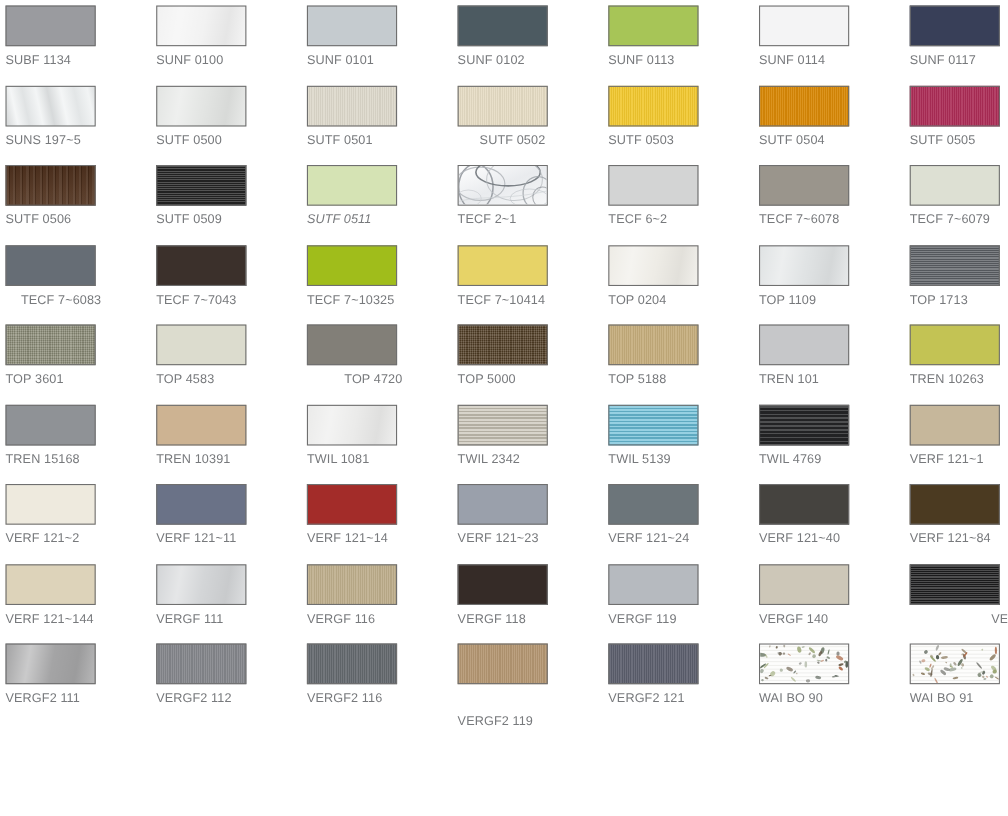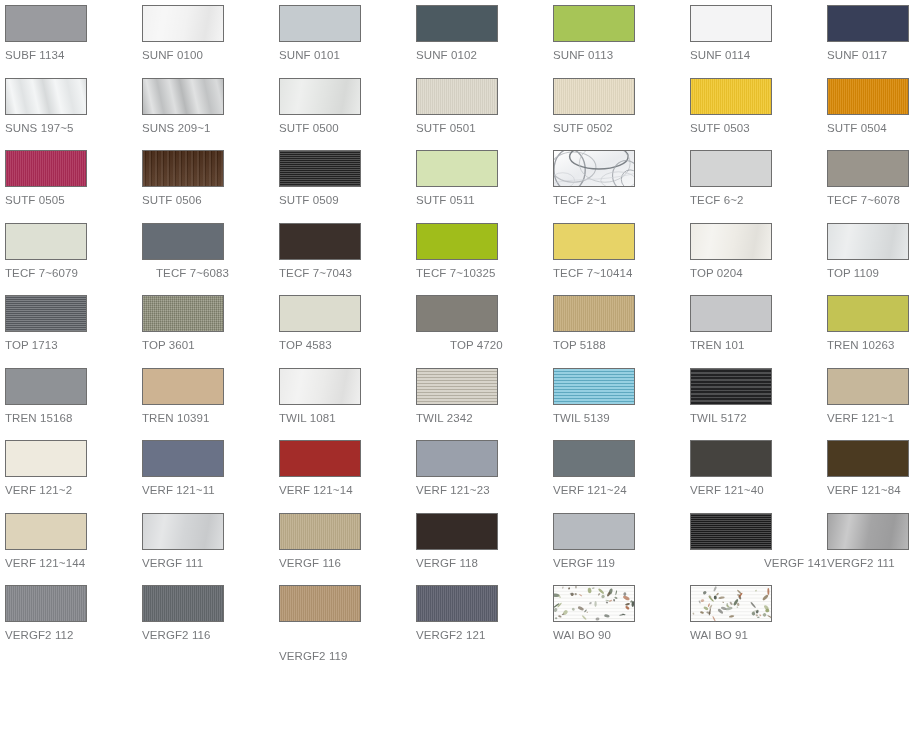--- a/index.html
+++ b/index.html
@@ -168,42 +168,36 @@
         </div>
         <div class="swatch-label" style="color: rgb(119, 121, 124);">SUNF 0117</div>
       </div>
       <div class="swatch-cell">
         <div class="swatch-chip" style="background-color: rgb(236, 239, 240);">
           <div class="tex tex-drape"></div>
         </div>
         <div class="swatch-label" style="color: rgb(119, 121, 124);">SUNS 197~5</div>
       </div>
       <div class="swatch-cell">
-        <div class="swatch-chip" style="background-color: rgb(201, 203, 204);">
-          <div class="tex tex-drape"></div>
-        </div>
-        <div class="swatch-label" style="color: rgb(119, 121, 124);">SUNS 209~1</div>
-      </div>
-      <div class="swatch-cell">
         <div class="swatch-chip" style="background-color: rgb(227, 229, 227);">
           <div class="tex tex-satin"></div>
         </div>
         <div class="swatch-label" style="color: rgb(119, 121, 124);">SUTF 0500</div>
       </div>
       <div class="swatch-cell">
         <div class="swatch-chip" style="background-color: rgb(221, 216, 203);">
           <div class="tex tex-weave"></div>
         </div>
         <div class="swatch-label" style="color: rgb(119, 121, 124);">SUTF 0501</div>
       </div>
       <div class="swatch-cell">
         <div class="swatch-chip" style="background-color: rgb(230, 220, 196);">
           <div class="tex tex-weave"></div>
         </div>
-        <div class="swatch-label" style="color: rgb(119, 121, 124);">SUTF 0502</div>
+        <div class="swatch-label" style="color: rgb(119, 121, 124); margin-left: 20px;">SUTF 0502</div>
       </div>
       <div class="swatch-cell">
         <div class="swatch-chip" style="background-color: rgb(241, 199, 46);">
           <div class="tex tex-weave"></div>
         </div>
         <div class="swatch-label" style="color: rgb(119, 121, 124);">SUTF 0503</div>
       </div>
       <div class="swatch-cell">
         <div class="swatch-chip" style="background-color: rgb(216, 136, 6);">
           <div class="tex tex-weave"></div>
@@ -225,21 +219,21 @@
       <div class="swatch-cell">
         <div class="swatch-chip" style="background-color: rgb(35, 35, 35);">
           <div class="tex tex-hlines"></div>
         </div>
         <div class="swatch-label" style="color: rgb(119, 121, 124);">SUTF 0509</div>
       </div>
       <div class="swatch-cell">
         <div class="swatch-chip" style="background-color: rgb(213, 227, 180);">
           <div class="tex tex-flat"></div>
         </div>
-        <div class="swatch-label" style="color: rgb(119, 121, 124);">SUTF 0511</div>
+        <div class="swatch-label" style="color: rgb(119, 121, 124); font-style: italic;">SUTF 0511</div>
       </div>
       <div class="swatch-cell">
         <div class="swatch-chip" style="background-color: rgb(238, 240, 242);">
           <svg class="tex" viewBox="0 0 82 37" preserveAspectRatio="none">
             <defs>
               <linearGradient id="agA" x1="0" y1="0" x2="1" y2="1">
                 <stop offset="0" stop-color="#ffffff"></stop>
                 <stop offset="0.5" stop-color="#e9ebee"></stop>
                 <stop offset="1" stop-color="#f6f7f8"></stop>
               </linearGradient>
@@ -330,20 +324,26 @@
         </div>
         <div class="swatch-label" style="color: rgb(119, 121, 124);">TOP 4583</div>
       </div>
       <div class="swatch-cell">
         <div class="swatch-chip" style="background-color: rgb(130, 127, 120);">
           <div class="tex tex-flat"></div>
         </div>
         <div class="swatch-label" style="color: rgb(119, 121, 124); margin-left: 34px;">TOP 4720</div>
       </div>
       <div class="swatch-cell">
+        <div class="swatch-chip" style="background-color: rgb(83, 63, 38);">
+          <div class="tex tex-linen"></div>
+        </div>
+        <div class="swatch-label" style="color: rgb(119, 121, 124);">TOP 5000</div>
+      </div>
+      <div class="swatch-cell">
         <div class="swatch-chip" style="background-color: rgb(196, 172, 123);">
           <div class="tex tex-weave"></div>
         </div>
         <div class="swatch-label" style="color: rgb(119, 121, 124);">TOP 5188</div>
       </div>
       <div class="swatch-cell">
         <div class="swatch-chip" style="background-color: rgb(198, 199, 201);">
           <div class="tex tex-flat"></div>
         </div>
         <div class="swatch-label" style="color: rgb(119, 121, 124);">TREN 101</div>
@@ -381,21 +381,21 @@
       <div class="swatch-cell">
         <div class="swatch-chip" style="background-color: rgb(105, 188, 214);">
           <div class="tex tex-ribs-soft"></div>
         </div>
         <div class="swatch-label" style="color: rgb(119, 121, 124);">TWIL 5139</div>
       </div>
       <div class="swatch-cell">
         <div class="swatch-chip" style="background-color: rgb(43, 44, 46);">
           <div class="tex tex-ribs"></div>
         </div>
-        <div class="swatch-label" style="color: rgb(119, 121, 124);">TWIL 5172</div>
+        <div class="swatch-label" style="color: rgb(119, 121, 124);">TWIL 4769</div>
       </div>
       <div class="swatch-cell">
         <div class="swatch-chip" style="background-color: rgb(198, 183, 155);">
           <div class="tex tex-flat"></div>
         </div>
         <div class="swatch-label" style="color: rgb(119, 121, 124);">VERF 121~1</div>
       </div>
       <div class="swatch-cell">
         <div class="swatch-chip" style="background-color: rgb(238, 234, 222);">
           <div class="tex tex-flat"></div>
@@ -460,20 +460,26 @@
         <div class="swatch-chip" style="background-color: rgb(53, 43, 39);">
           <div class="tex tex-flat"></div>
         </div>
         <div class="swatch-label" style="color: rgb(119, 121, 124);">VERGF 118</div>
       </div>
       <div class="swatch-cell">
         <div class="swatch-chip" style="background-color: rgb(182, 186, 191);">
           <div class="tex tex-flat"></div>
         </div>
         <div class="swatch-label" style="color: rgb(119, 121, 124);">VERGF 119</div>
+      </div>
+      <div class="swatch-cell">
+        <div class="swatch-chip" style="background-color: rgb(205, 199, 184);">
+          <div class="tex tex-flat"></div>
+        </div>
+        <div class="swatch-label" style="color: rgb(119, 121, 124);">VERGF 140</div>
       </div>
       <div class="swatch-cell">
         <div class="swatch-chip" style="background-color: rgb(28, 28, 29);">
           <div class="tex tex-hlines"></div>
         </div>
         <div class="swatch-label" style="color: rgb(119, 121, 124); text-align: right;">VERGF 141</div>
       </div>
       <div class="swatch-cell">
         <div class="swatch-chip" style="background-color: rgb(164, 164, 165);">
           <div class="tex tex-satin"></div>

